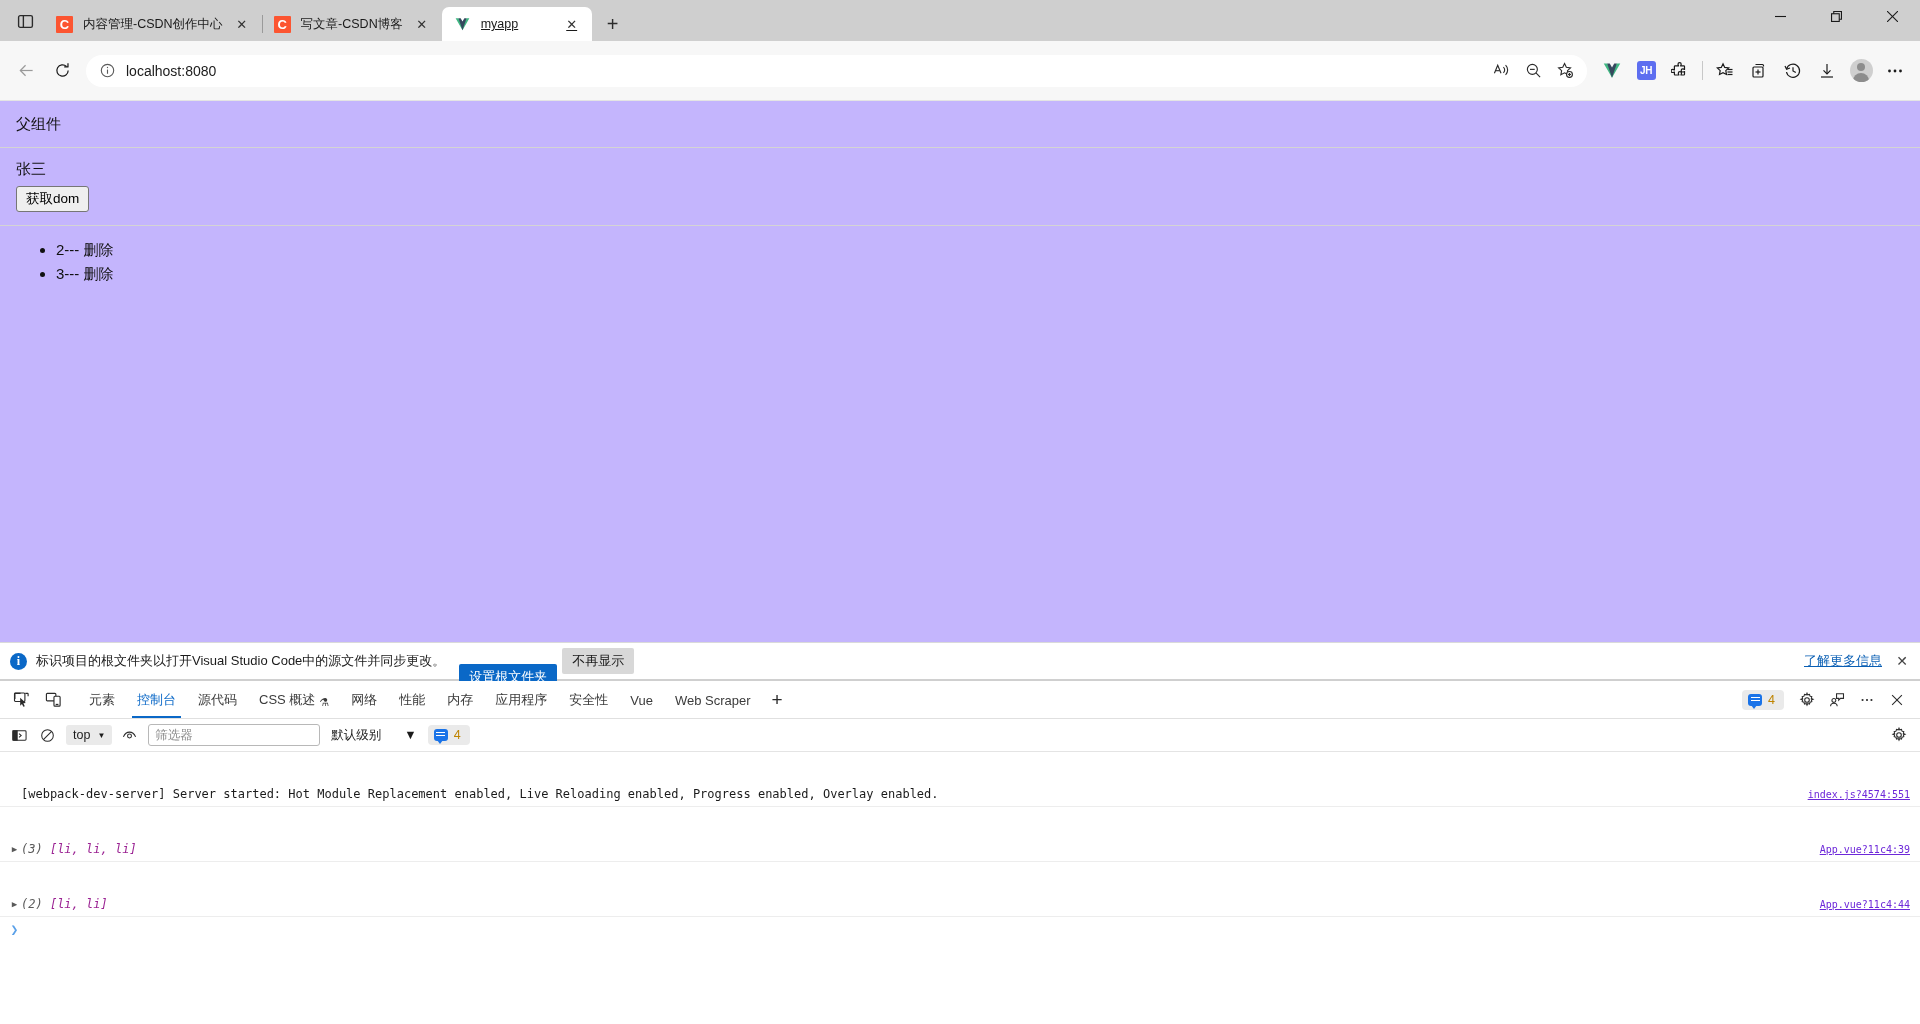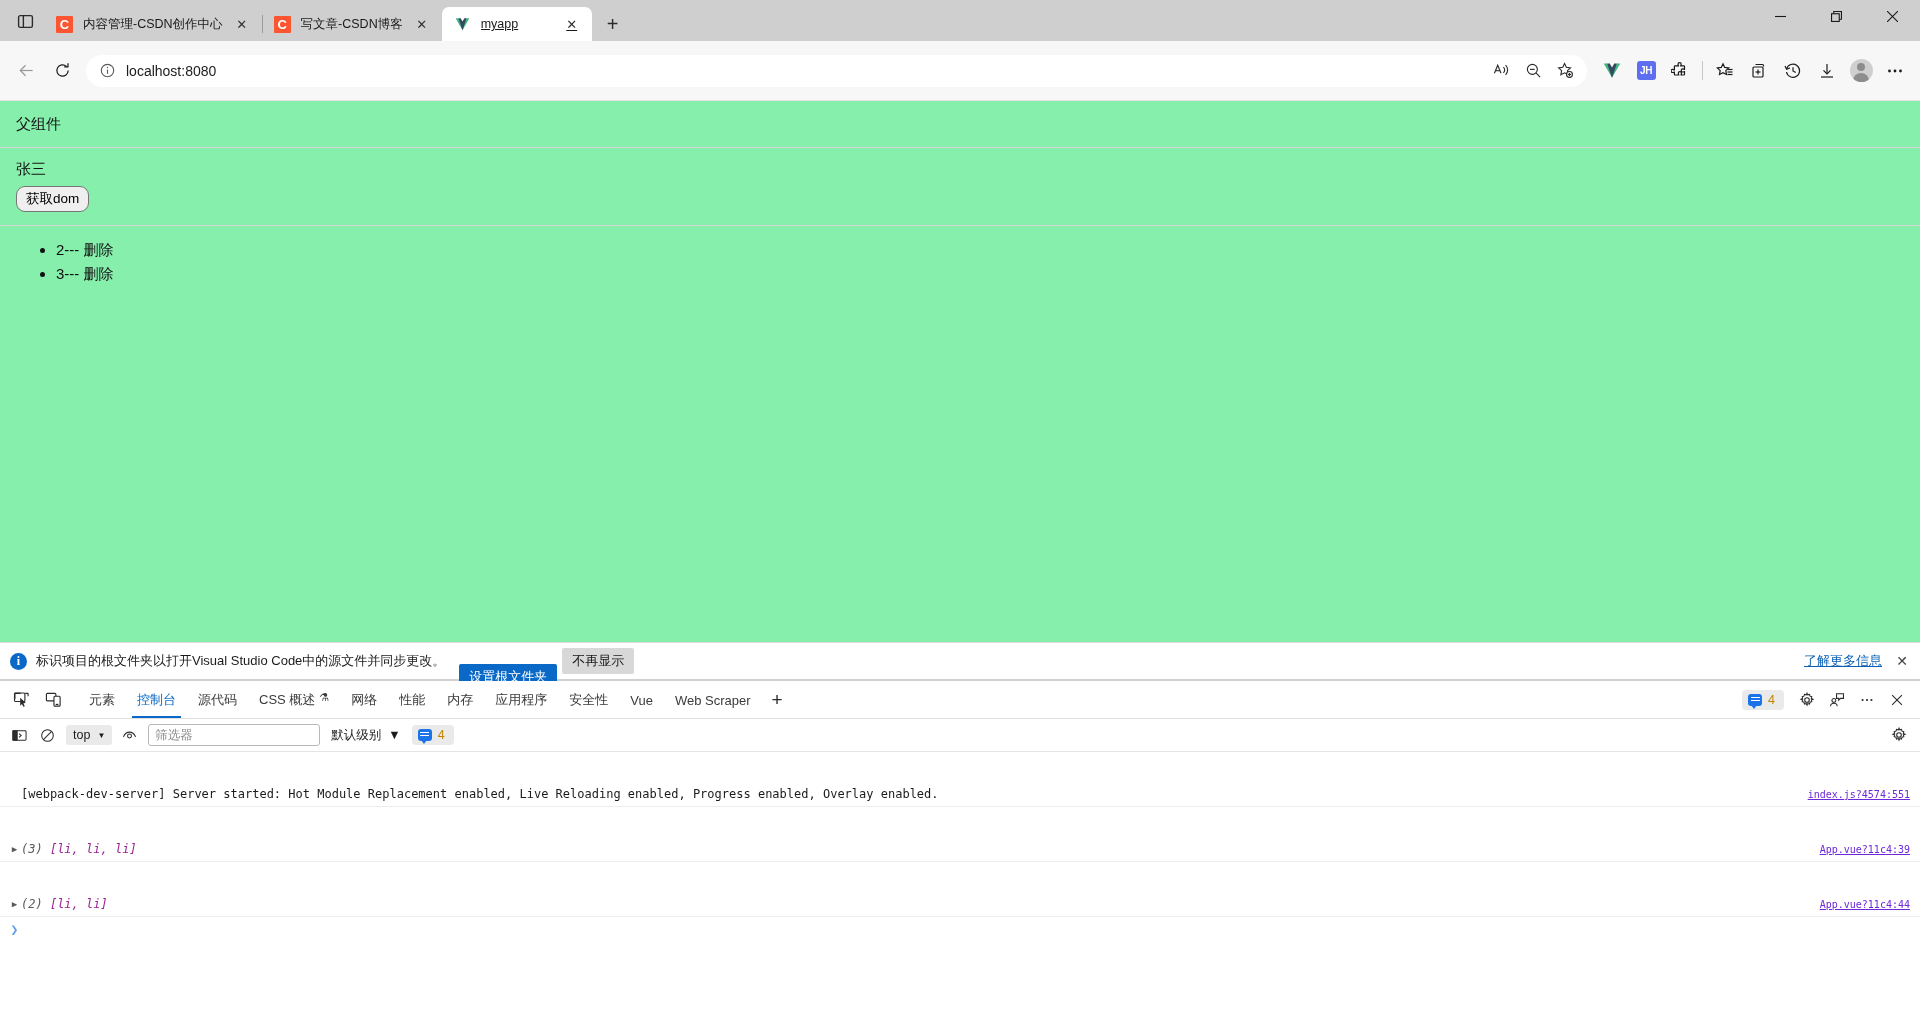--- a/index.html
+++ b/index.html
@@ -200,21 +200,21 @@
     background: #8d8d8d; left: 7.5px; top: 4px;
   }
   .avatar-circle::after {
     content: ""; position: absolute;
     width: 16px; height: 11px; border-radius: 8px 8px 0 0;
     background: #8d8d8d; left: 3.5px; top: 14px;
   }
 
   
   .page-viewport {
-    background: #86efac;
+    background: #c4b5fd;
     height: 541px;
     position: relative;
     overflow: hidden;
   }
   .page-section {
     border-bottom: 1px solid #d4d4d4;
   }
   .page-h {
     font-size: 15px;
     color: #111;
@@ -225,21 +225,21 @@
     font-size: 15px;
     color: #111;
     margin-bottom: 7px;
   }
   .dom-btn {
     font-family: "Liberation Sans", sans-serif;
     font-size: 13.5px;
     padding: 3px 9px;
     background: #efefef;
     border: 1px solid #767676;
-    border-radius: 9px;
+    border-radius: 3px;
     color: #000;
     cursor: pointer;
   }
   .list-block {
     padding: 14px 0 0 0;
     margin-left: 8px;
   }
   ul.item-list {
     list-style: disc;
     margin-left: 48px;
@@ -329,21 +329,21 @@
   .dt-tool-icon svg { width: 17px; height: 17px; }
   .dt-tabs { display: flex; align-items: center; margin-left: 8px; }
   .dt-tab {
     font-size: 13px;
     color: #3b3b3b;
     padding: 9px 11px 8px 11px;
     cursor: pointer;
     position: relative;
     white-space: nowrap;
     display: flex;
-    align-items: flex-start;
+    align-items: flex-end;
     gap: 4px;
   }
   .dt-tab.active {
     color: #0a68c7;
     font-weight: 500;
   }
   .dt-tab.active::after {
     content: "";
     position: absolute;
     left: 6px; right: 6px; bottom: -1px;
@@ -432,21 +432,21 @@
     border-radius: 3px;
     font-size: 12.5px;
     padding: 0 6px;
     margin: 0 6px 0 4px;
     outline: none;
     font-family: "Liberation Sans", sans-serif;
     color: #1b1b1b;
   }
   .fb-filter-input::placeholder { color: #8a8a8a; }
   .fb-level {
-    display: flex; align-items: center; gap: 7px;
+    display: flex; align-items: center; gap: 23px;
     font-size: 12.5px; color: #1b1b1b;
     cursor: pointer; padding: 3px 5px;
     margin-right: 6px;
   }
   .fb-count {
     display: flex; align-items: center; gap: 6px;
     background: #eaeaea; border-radius: 4px;
     padding: 3px 9px 3px 6px; cursor: pointer;
   }
   .fb-settings {

